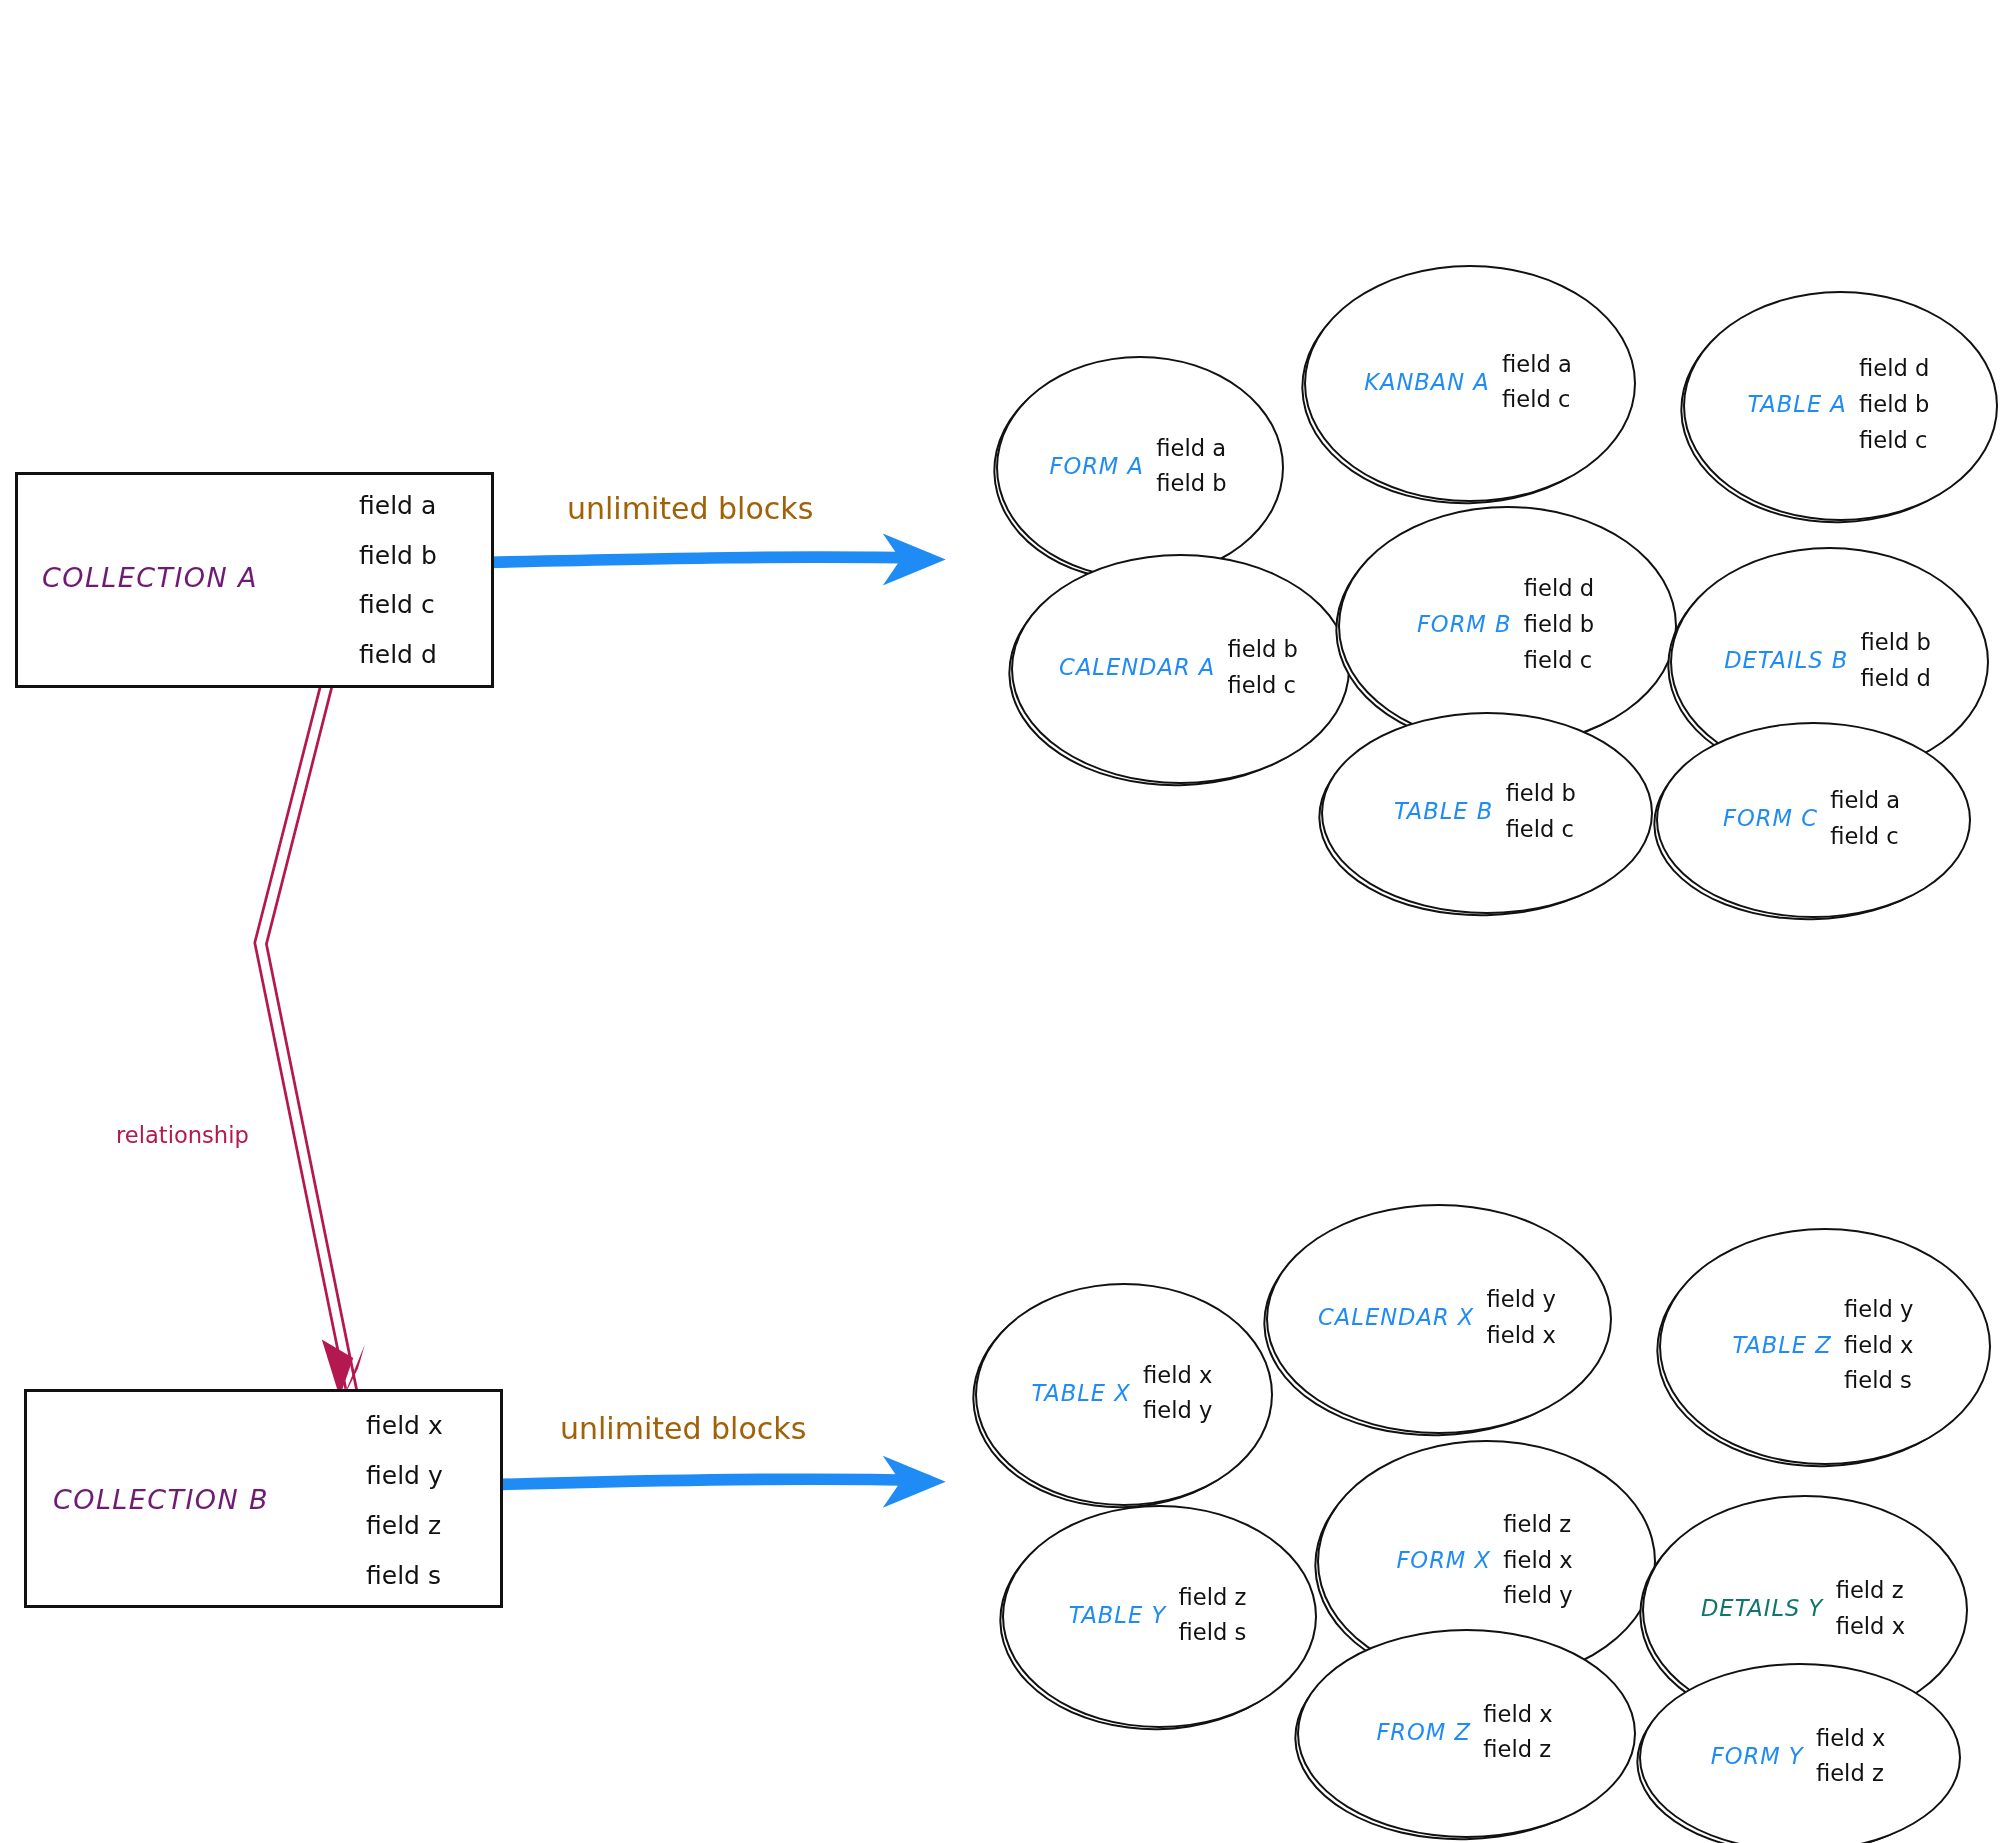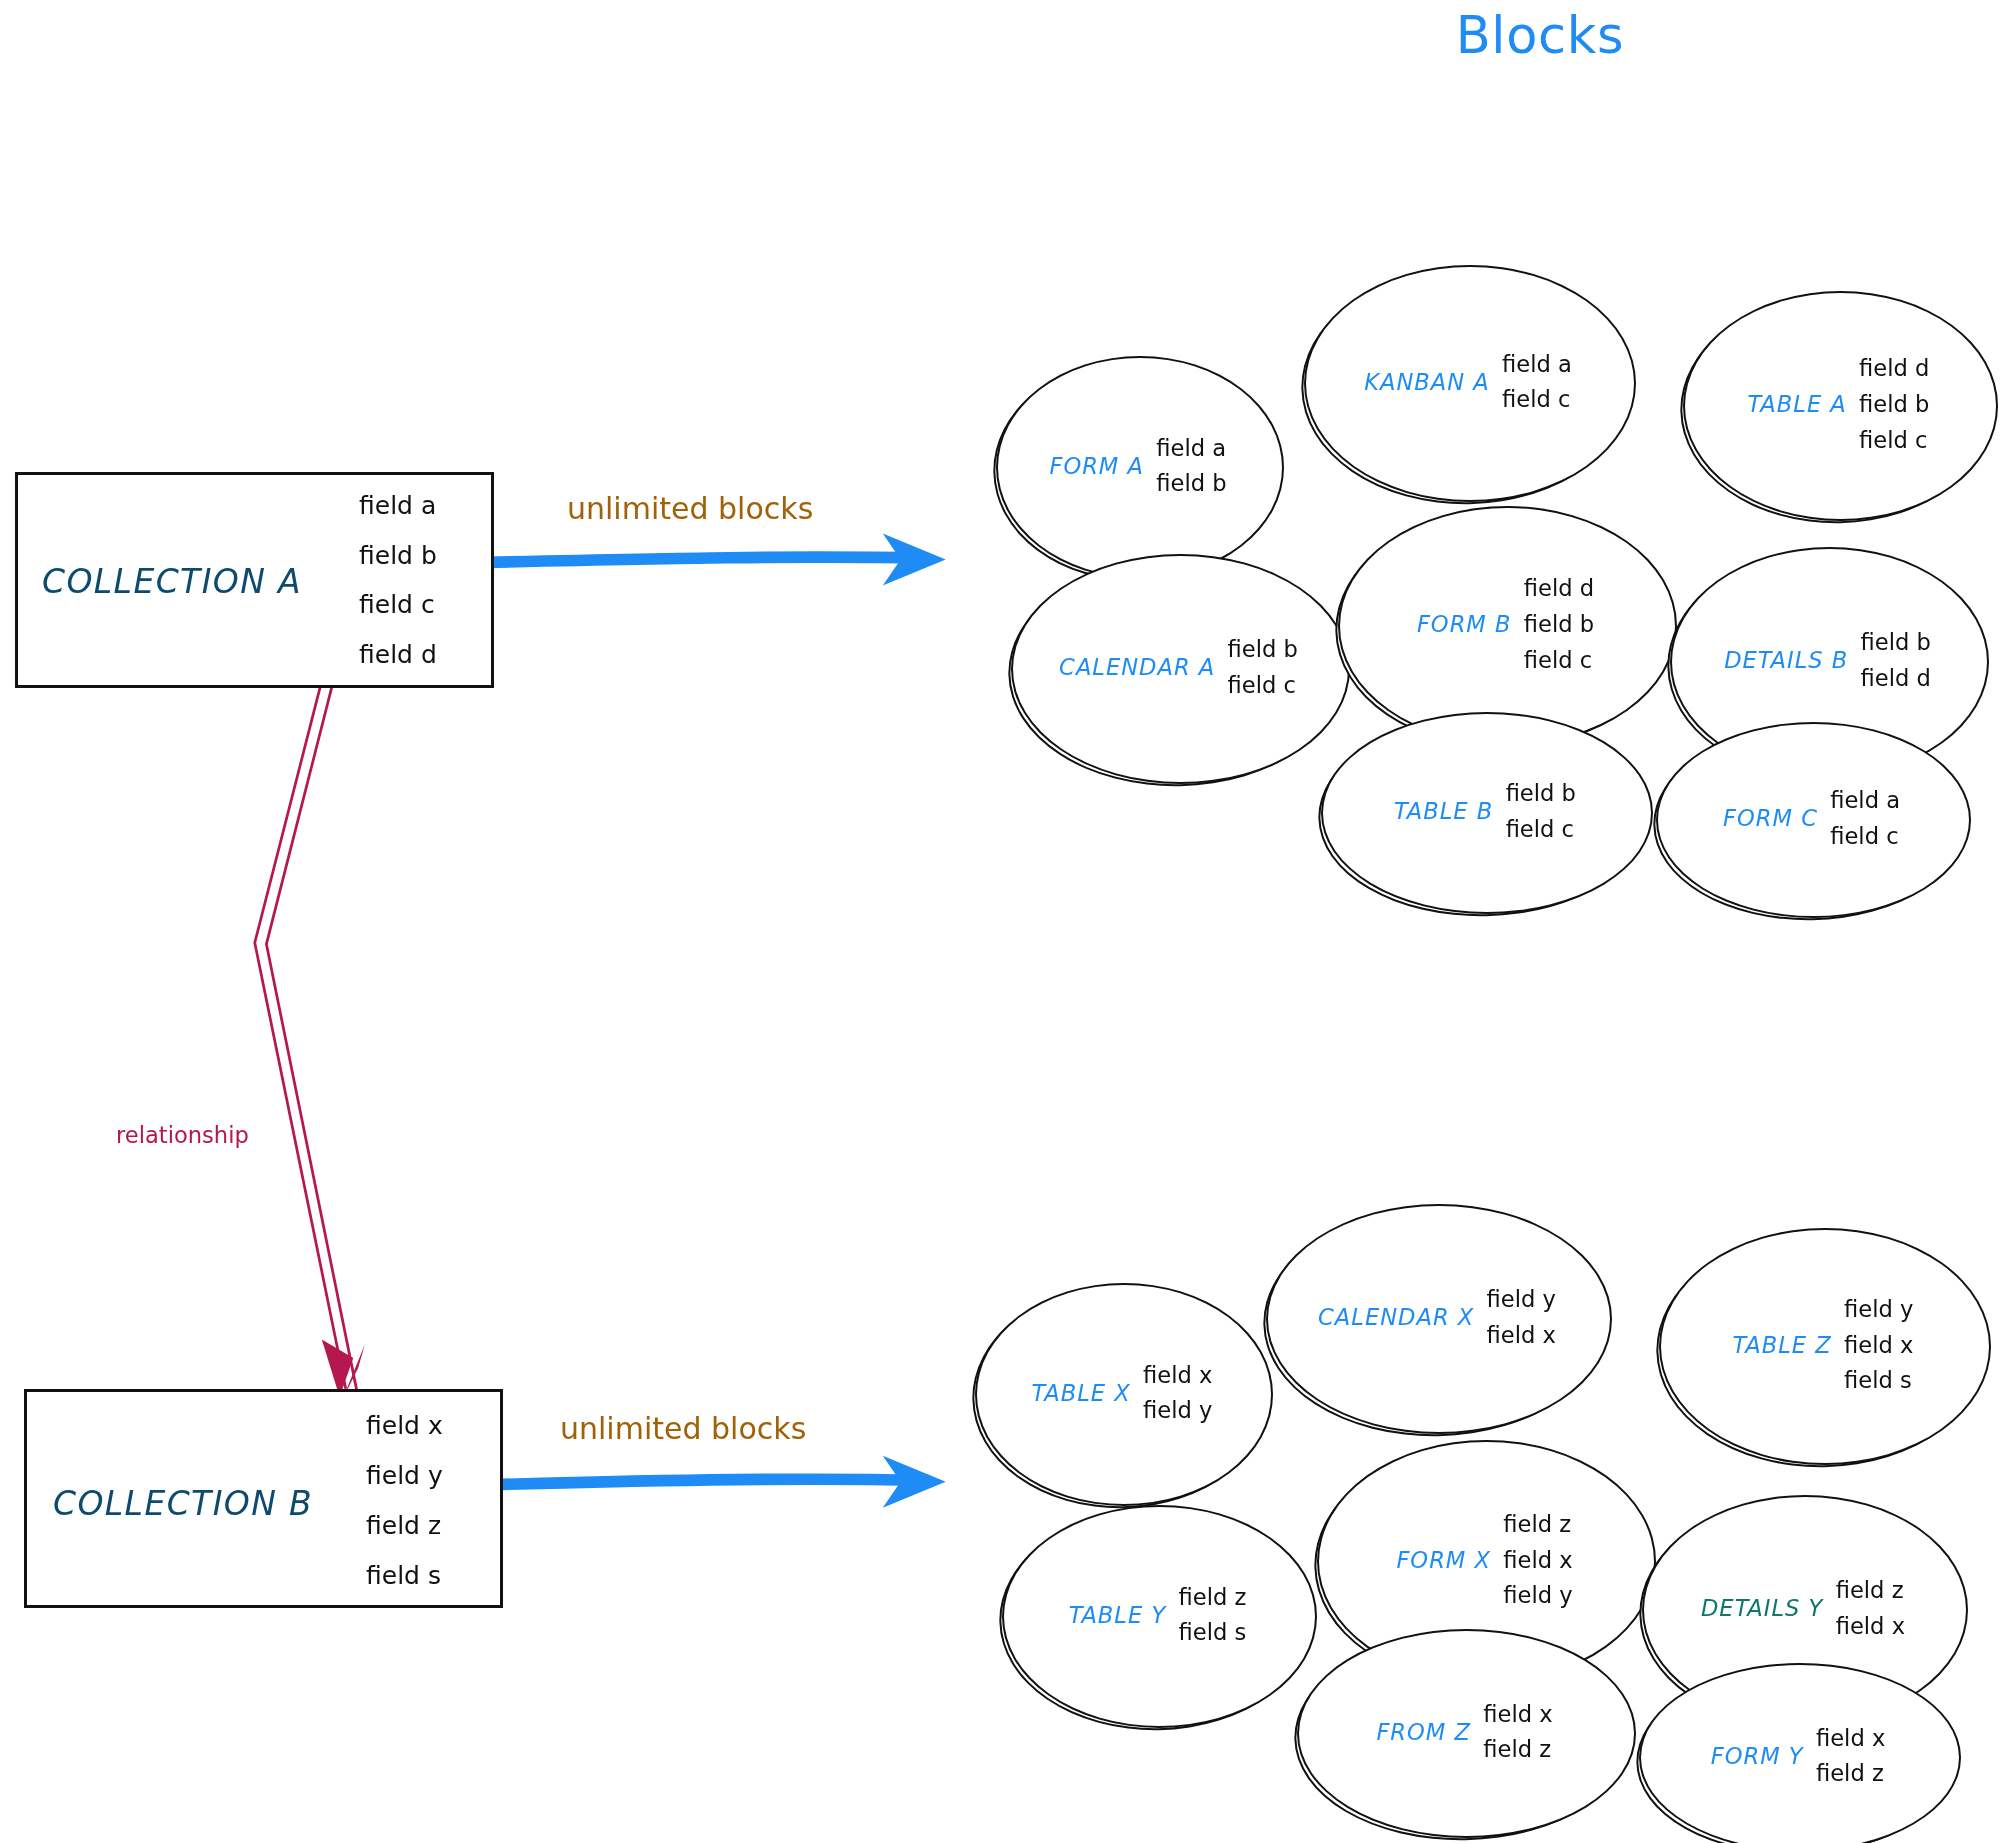--- a/index.html
+++ b/index.html
@@ -50,22 +50,22 @@
 
   
   .collection-box {
     position: absolute;
     border: 3.4px solid #111111;
     background: #ffffff;
     box-sizing: border-box;
   }
   .collection-name {
     position: absolute;
-    color: #0c4a6e;
-    font-size: 33px;
+    color: #701a75;
+    font-size: 27px;
     font-style: italic;
     letter-spacing: 1.4px;
     white-space: nowrap;
   }
   .collection-fields {
     position: absolute;
     display: flex;
     flex-direction: column;
     justify-content: space-between;
     align-items: flex-start;
@@ -137,21 +137,20 @@
 </style>
 </head>
 <body>
 
 <div id="canvas">
 
   <div class="heading" style="left:48px; top:6.8px; width:438px;">
   </div>
 
   <div class="heading" style="left:1321px; top:6.8px; width:438px;">
-    <span class="main">Blocks</span>
   </div>
 
   <svg class="layer" viewBox="0 0 2930 2694">
 
     <g>
       <path d="M 712 822 C 980 816, 1170 812, 1355 816" stroke="#1f8cf5" stroke-width="17" fill="none" stroke-linecap="round"></path>
       <path d="M 1290 780 L 1382 818 L 1290 856 L 1316 818 Z" fill="#1f8cf5"></path>
     </g>
 
     <g>

